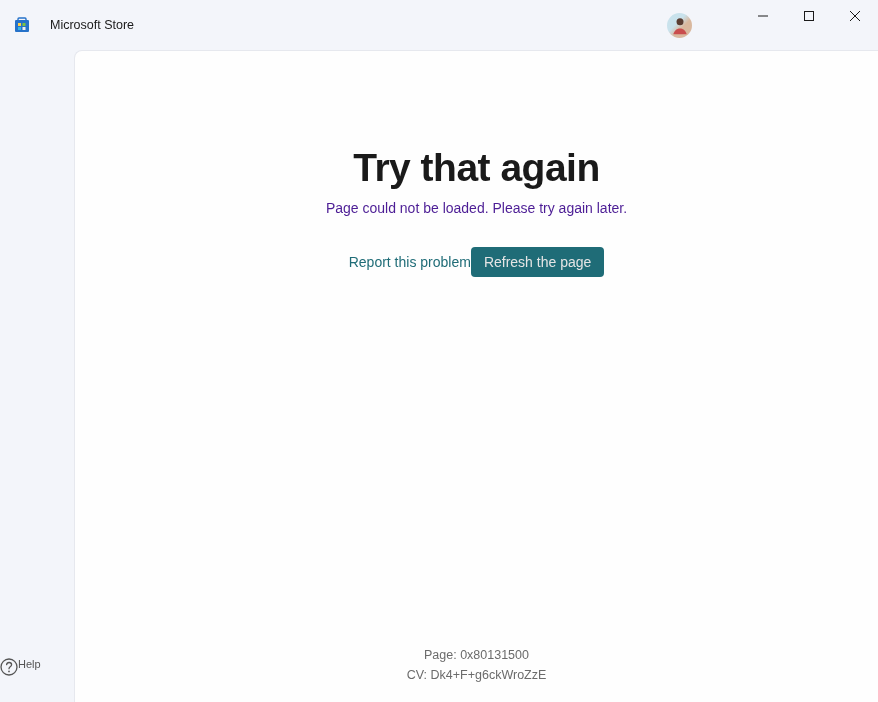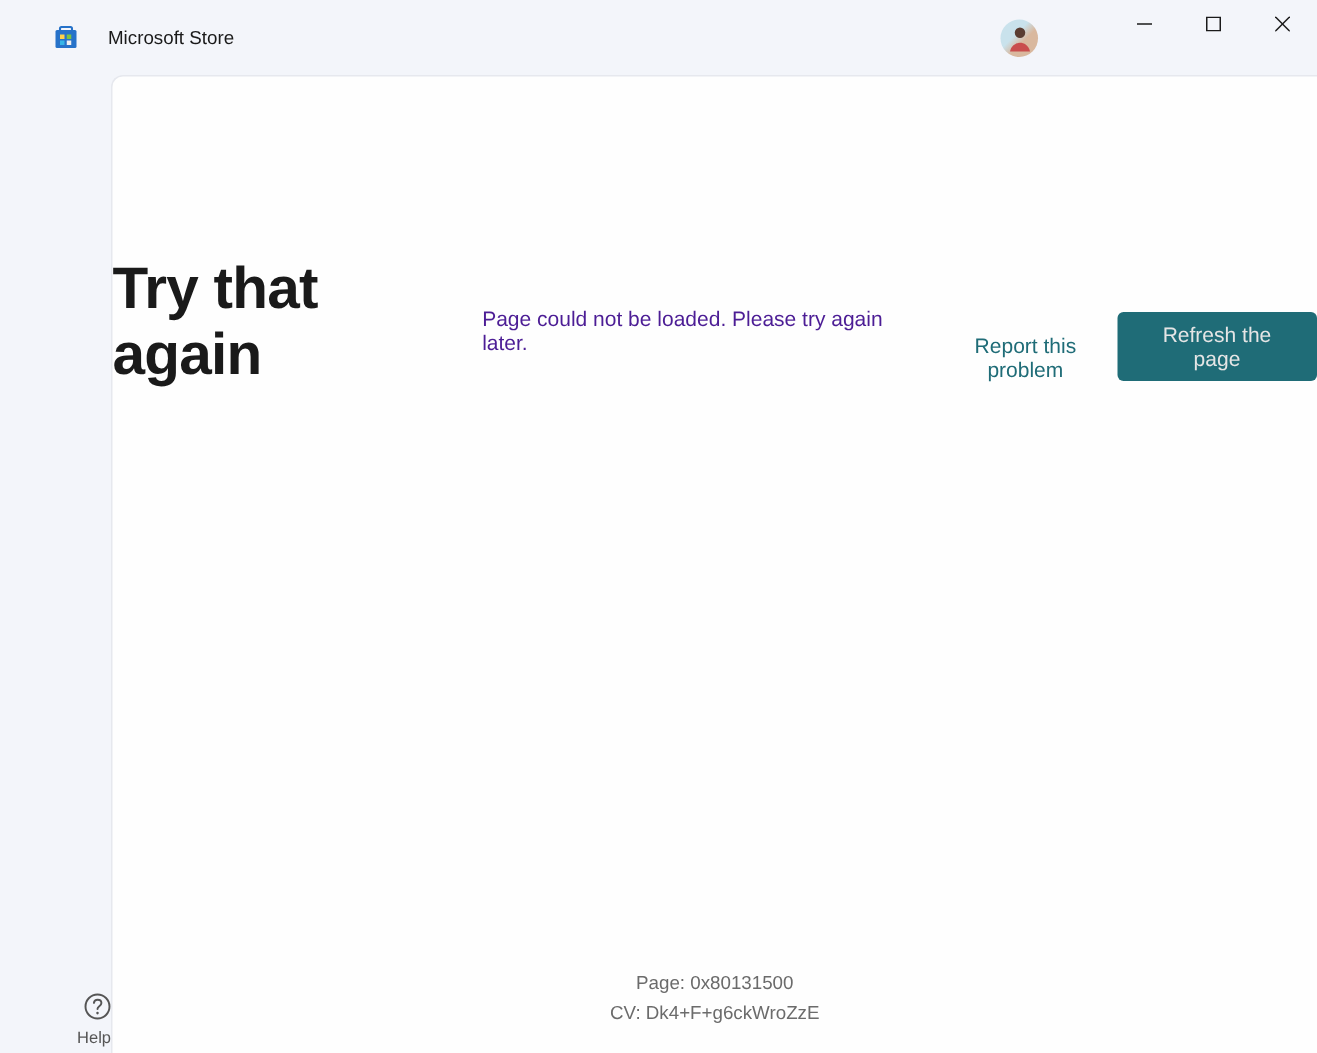--- a/index.html
+++ b/index.html
@@ -12,21 +12,21 @@
       width: 878px;
       height: 702px;
       background: #f3f5fa;
       overflow: hidden;
       position: relative;
     }
     .titlebar {
       height: 50px;
       display: flex;
       align-items: center;
-      padding-left: 36px;
+      padding-left: 14px;
       position: relative;
       background: #f3f5fa;
     }
     .app-icon {
       width: 16px;
       height: 16px;
       margin-right: 20px;
       display: inline-flex;
       align-items: center;
       justify-content: center;
@@ -75,26 +75,26 @@
       display: flex;
       height: calc(100% - 50px);
     }
     .sidebar {
       width: 74px;
       background: #f3f5fa;
       position: relative;
     }
     .help-block {
       position: absolute;
-      bottom: 4px;
+      bottom: 20px;
       left: 0;
       width: 74px;
       display: flex;
-      flex-direction: column;
-      align-items: flex-end;
+      flex-direction: row;
+      align-items: flex-start;
       cursor: pointer;
       color: #555;
     }
     .help-icon {
       width: 18px;
       height: 18px;
       margin-bottom: 6px;
       display:flex;align-items:center;justify-content:center;
     }
     .help-label {
@@ -107,42 +107,42 @@
       border-top-left-radius: 8px;
       border: 1px solid #e6e8ee;
       border-right: none;
       border-bottom: none;
       position: relative;
       display: flex;
       flex-direction: column;
       align-items: center;
     }
     .error-stack {
-      margin-top: 120px;
-      display: flex;
-      flex-direction: row;
+      margin-top: 95px;
+      display: flex;
+      flex-direction: column;
       align-items: center;
       width: 100%;
     }
     .err-title {
       font-size: 39px;
       font-weight: 600;
       color: #1a1a1a;
       letter-spacing: -0.5px;
     }
     .err-subtitle {
       margin-top: 10px;
       font-size: 14px;
       font-weight: 500;
       color: #4c1d95;
     }
     .err-actions {
       margin-top: 31px;
       display: flex;
-      align-items: flex-end;
+      align-items: center;
     }
     .link-btn {
       color: #1f6c77;
       font-size: 14px;
       cursor: pointer;
       background: none;
       border: none;
     }
     .primary-btn {
       background: #1f6c77;

